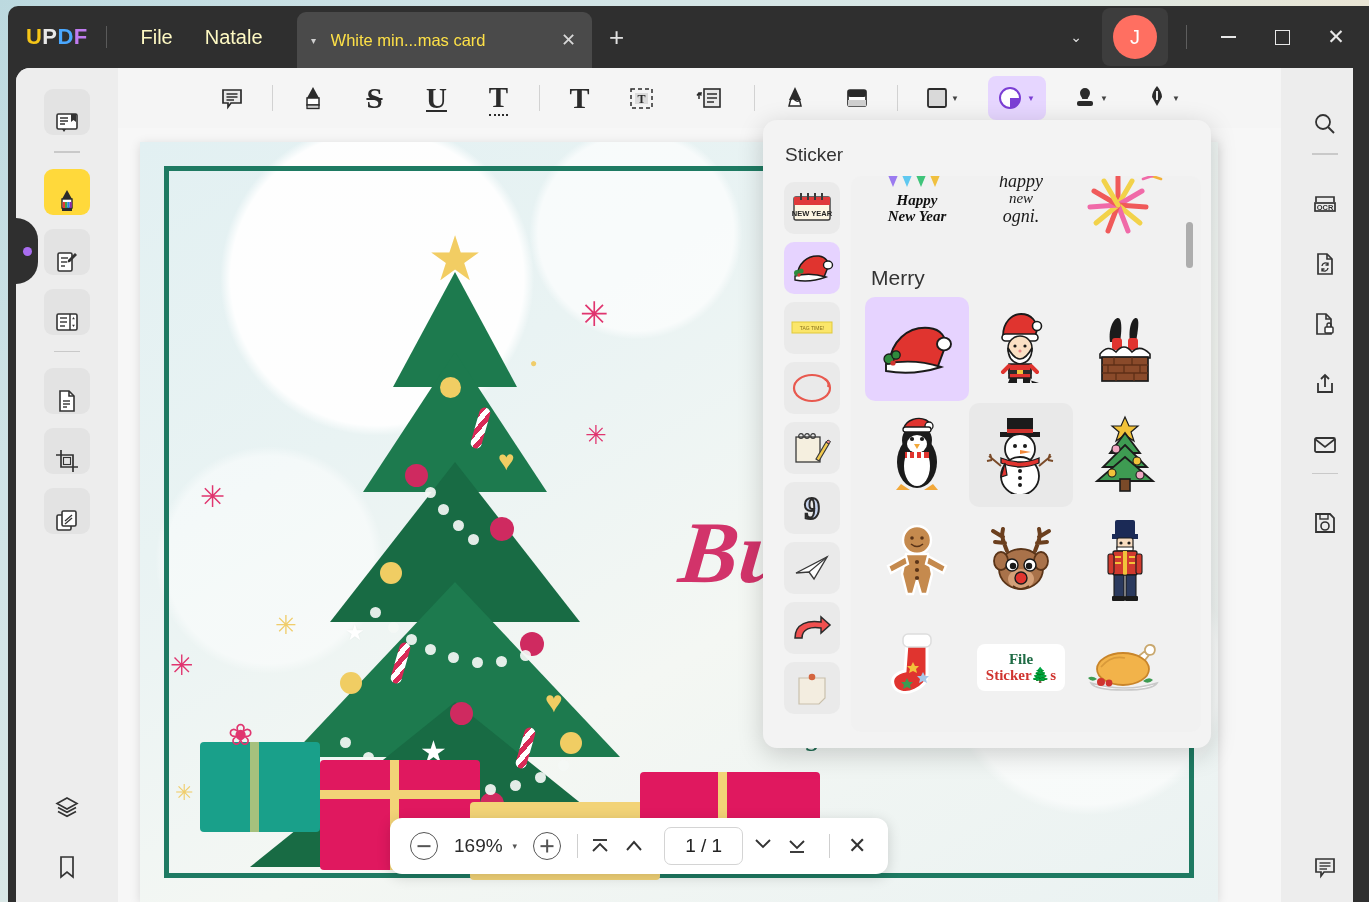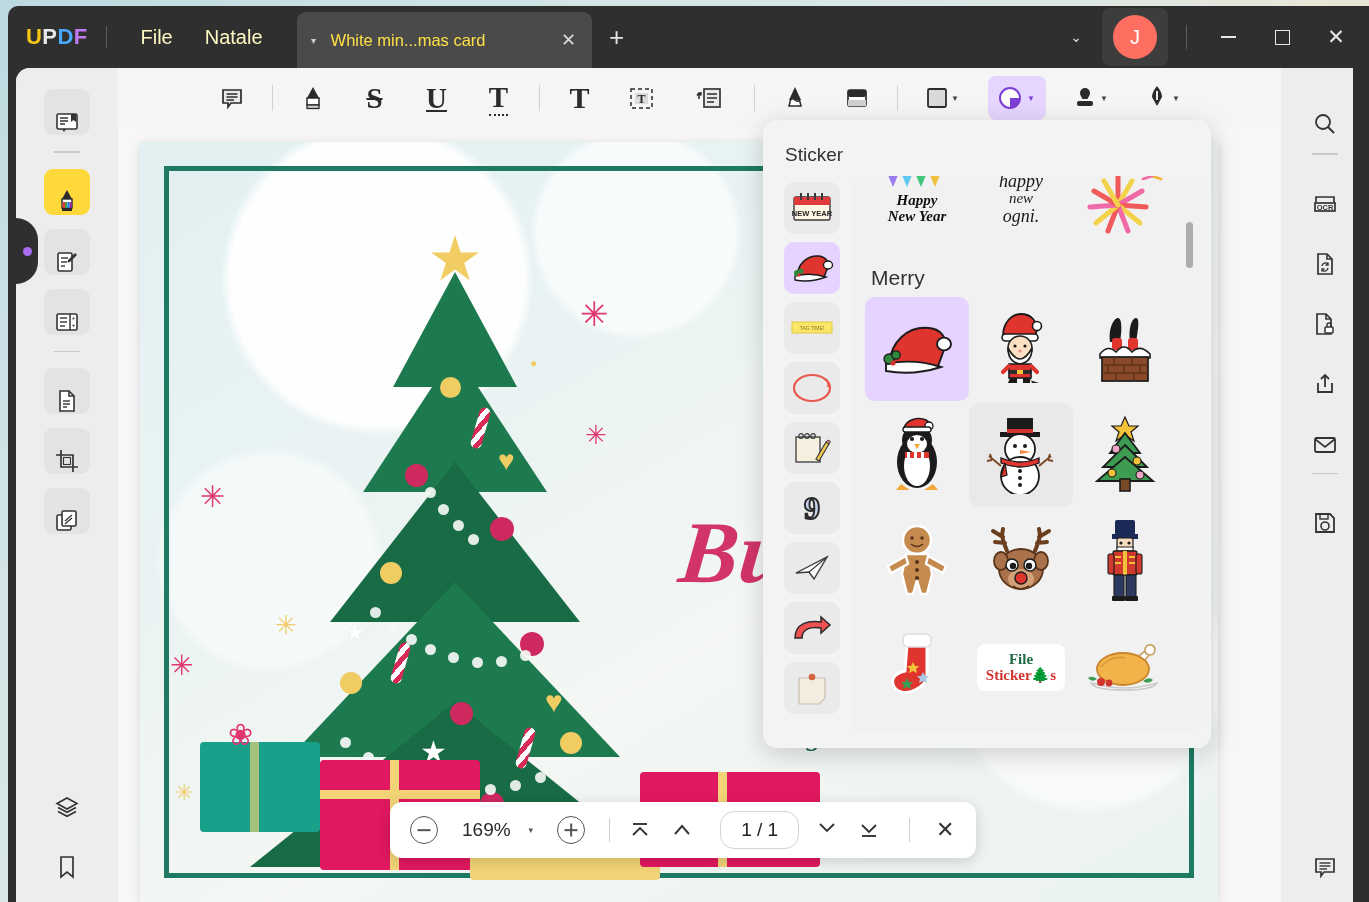--- a/index.html
+++ b/index.html
@@ -206,39 +206,39 @@
   .wstar{ position:absolute; color:#fff; font-size:30px; line-height:1; text-shadow:0 0 2px rgba(0,0,0,.06);}
 
   
   .gift{ position:absolute; border-radius:4px;}
   .gift .rib-v{position:absolute;top:0;bottom:0;width:9px;}
   .gift .rib-h{position:absolute;left:0;right:0;height:9px;}
   .bow{position:absolute;font-size:30px;line-height:1;}
 
   
   #zoombar{
-    position:absolute; left:272px; bottom:44px;
+    position:absolute; left:272px; bottom:28px;
     height:56px; background:#fff; border-radius:12px;
-    display:flex; align-items:center; gap:8px;
+    display:flex; align-items:center; gap:0;
     box-shadow:0 3px 14px rgba(0,0,0,.16);
     padding:0 14px; z-index:20;
   }
   .zb { display:flex;align-items:center;justify-content:center;color:#333;}
   .zb-circ{ width:28px;height:28px;border:1.7px solid #555;border-radius:50%;
             position:relative; margin:0 6px;}
   .zb-circ::before{content:'';position:absolute;left:50%;top:50%;transform:translate(-50%,-50%);
                    width:13px;height:1.7px;background:#555;}
   .zb-circ.plus::after{content:'';position:absolute;left:50%;top:50%;transform:translate(-50%,-50%);
                    width:1.7px;height:13px;background:#555;}
   .zoom-val{font-size:19px;color:#2b2b2b;margin:0 10px;}
   .zb-caret{font-size:9px;color:#555;margin-right:10px;}
   .zb-sep{width:1px;height:24px;background:#cfcfcf;margin:0 10px;}
   .zb-ic{width:34px;text-align:center;font-size:19px;color:#333;}
   .page-box{
-    border:1.4px solid #d4d4d4;border-radius:14px;
+    border:1.4px solid #d4d4d4;border-radius:7px;
     padding:7px 20px;font-size:19px;color:#222;margin:0 8px;
   }
 
   
   #sticker-panel{
     position:absolute; left:747px; top:52px; width:448px; height:628px;
     background:#f3f3f3; border-radius:14px;
     box-shadow:0 6px 26px rgba(0,0,0,.18);
     z-index:40; overflow:hidden;
   }

